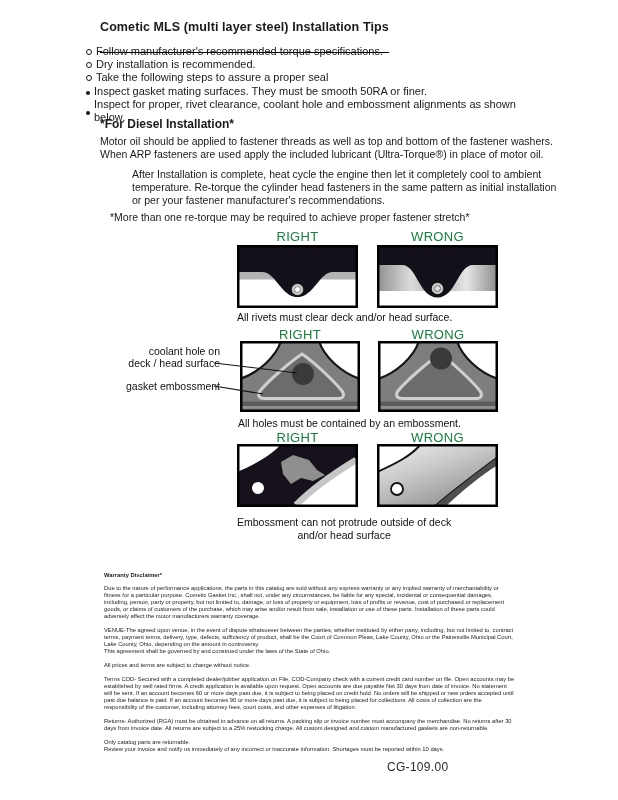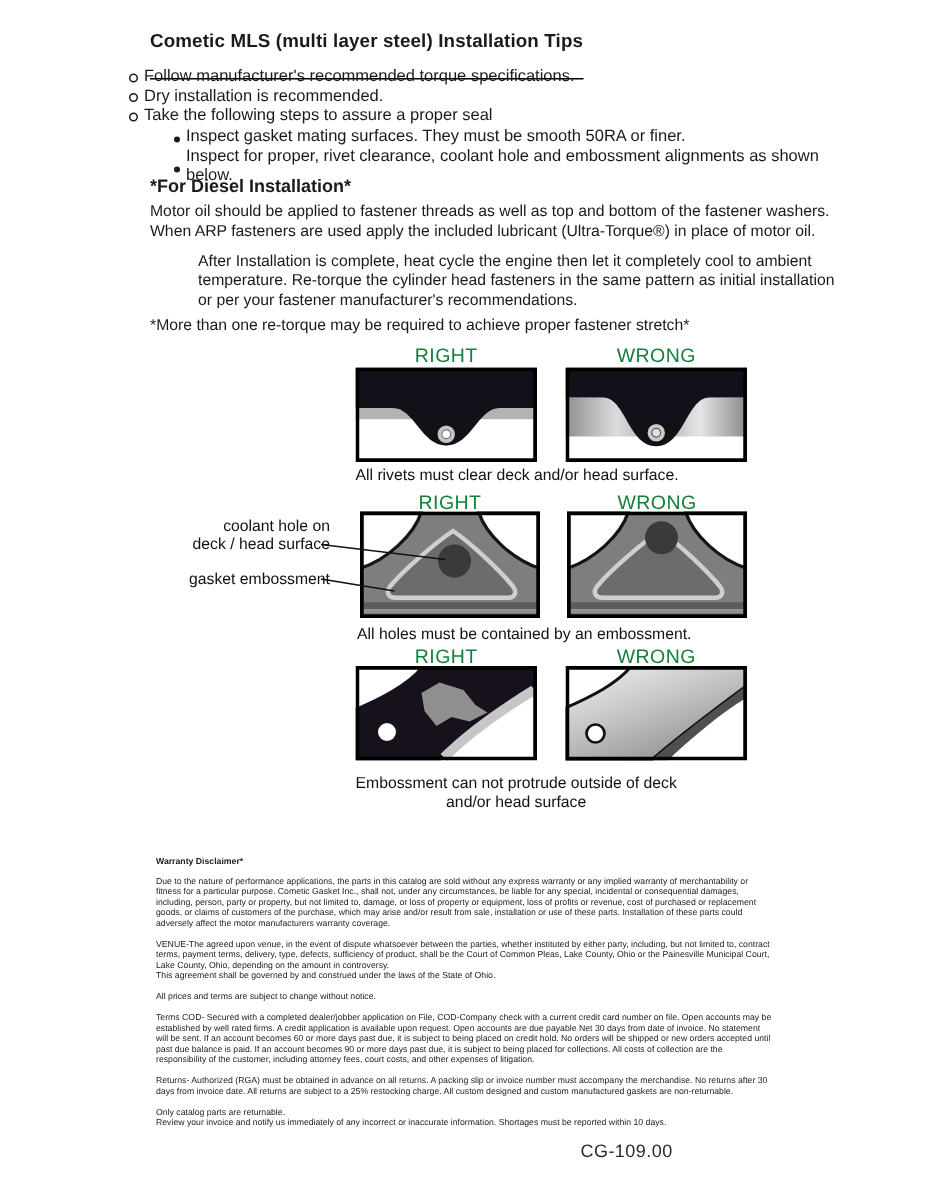--- a/index.html
+++ b/index.html
@@ -7,21 +7,21 @@
     position:relative;width:618px;height:800px;background:#ffffff;
     font-family:"Liberation Sans", sans-serif;color:#1a1a1a;overflow:hidden;
   }
   .abs{position:absolute;}
   .title{
     left:100px;top:20px;font-size:12.5px;font-weight:bold;
     border-bottom:1.5px solid #000;padding-bottom:18px;letter-spacing:.1px;
   }
   .bullets{left:86px;top:45px;font-size:11px;line-height:13.2px;width:460px;}
   .b-item{display:flex;align-items:flex-start;}
-  .b-item.sub{margin-left:30px;align-items:center;}
+  .b-item.sub{align-items:center;}
   .marker-o{flex:0 0 auto;width:4px;height:4px;border:1px solid #1a1a1a;border-radius:50%;margin:4px 4px 0 0;}
   .marker-f{flex:0 0 auto;width:4px;height:4px;background:#1a1a1a;border-radius:50%;margin:4px 4px 0 0;}
   .sec-head{left:100px;top:117px;font-size:12px;font-weight:bold;}
   .para{left:100px;font-size:10.5px;line-height:13.2px;white-space:pre-line;width:460px;}
   .p1{top:135px;} .p2{top:168px;margin-left:32px;} .p3{top:211px;}
   .rw-label{width:121px;text-align:center;font-size:13px;letter-spacing:.3px;color:#15803d;}
   .panel{display:block;}
   .caption{font-size:10.5px;line-height:12.5px;white-space:pre-line;color:#111;}
   .ann{font-size:10.5px;line-height:12px;text-align:right;width:112px;left:108px;color:#111;}
   .warranty{left:104px;top:572px;width:412px;font-size:5.8px;line-height:7px;color:#222;}
@@ -60,21 +60,21 @@
       <span>Inspect for proper, rivet clearance, coolant hole and embossment alignments as shown below.</span>
     </div>
   </div>
 
   <div class="abs sec-head">*For Diesel Installation*</div>
   <div class="abs para p1" style="white-space: pre-line;">Motor oil should be applied to fastener threads as well as top and bottom of the fastener washers.
 When ARP fasteners are used apply the included lubricant (Ultra-Torque®) in place of motor oil.</div>
   <div class="abs para p2" style="white-space: pre-line;">After Installation is complete, heat cycle the engine then let it completely cool to ambient
 temperature. Re-torque the cylinder head fasteners in the same pattern as initial installation
 or per your fastener manufacturer's recommendations.</div>
-  <div class="abs para p3" style="white-space: pre-line;">*More than one re-torque may be required to achieve proper fastener stretch*</div>
+  <div class="abs para p3" style="white-space: pre-line; margin-left: 10px;">*More than one re-torque may be required to achieve proper fastener stretch*</div>
 
   <div class="abs rw-label" style="left:237px;top:229px;">RIGHT</div>
   <div class="abs rw-label" style="left:377px;top:229px;">WRONG</div>
 
   <svg class="abs panel" style="left:237px;top:245px;" width="121" height="63" viewBox="0 0 121 63">
     <rect x="0" y="0" width="121" height="63" fill="#ffffff"></rect>
     <rect x="0" y="27" width="121" height="7.5" fill="#b3b3b3"></rect>
     <path d="M0,0 H121 V27 H96 C82,27 77,52 60.5,52 C44,52 39,27 25,27 H0 Z" fill="#14101a"></path>
     <circle cx="60.5" cy="44.5" r="6.6" fill="#c4c4c4" stroke="#111" stroke-width="1.6"></circle>
     <circle cx="60.5" cy="44.5" r="2.9" fill="#ffffff" stroke="#777" stroke-width="0.8"></circle>

